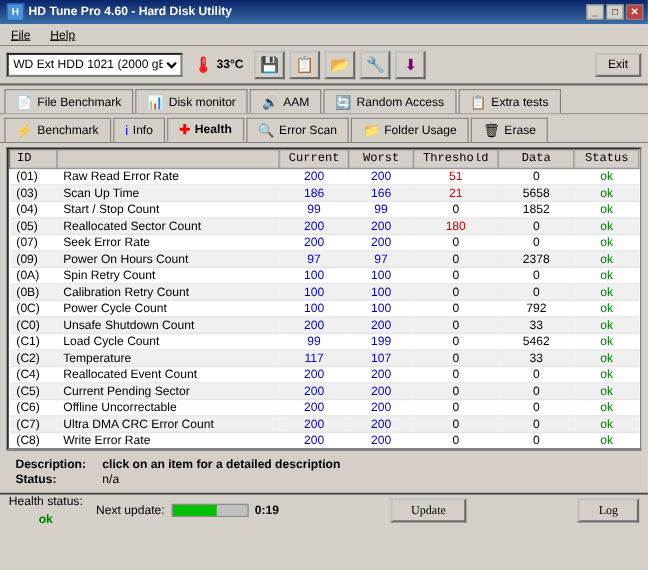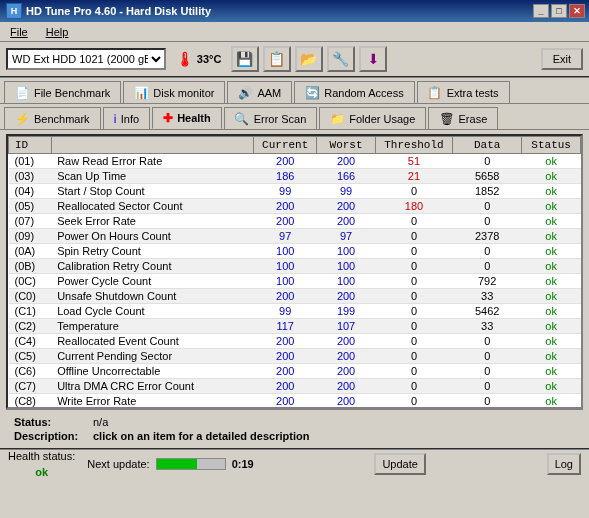--- a/index.html
+++ b/index.html
@@ -240,26 +240,27 @@
       background: #c0c0c0;
       overflow: hidden;
     }
     .progress-bar-fill {
       height: 100%;
       background: #00c000;
     }
     .update-time { color: black; font-weight: bold; }
     .action-btn {
       height: 22px;
-      padding: 0 6px;
+      padding: 0 17px;
       background: #d4d0c8;
       border: 2px outset #c0c0c0;
       cursor: pointer;
       font-size: 11px;
       margin-left: auto;
+      font-family: Liberation Serif, serif;
     }
   </style>
 </head>
 <body>
 
 <div class="title-bar">
   <div class="title-bar-left">
     <div class="title-bar-icon">H</div>
     <span>HD Tune Pro 4.60 - Hard Disk Utility</span>
   </div>
@@ -506,26 +507,26 @@
     <td class="col-thresh" style="color:#000000;">0</td>
     <td class="col-data">0</td>
     <td class="col-status" style="color:green;">ok</td>
   </tr>
         </tbody>
     </table>
   </div>
 
   <div class="desc-area">
     <div class="desc-row">
+      <span class="desc-label">Description:</span>
+      <span style="font-weight:bold;">click on an item for a detailed description</span>
+    </div>
+    <div class="desc-row">
       <span class="desc-label">Status:</span>
       <span>n/a</span>
-    </div>
-    <div class="desc-row">
-      <span class="desc-label">Description:</span>
-      <span style="font-weight:bold;">click on an item for a detailed description</span>
     </div>
   </div>
 </div>
 
 <div class="status-bar">
   <div class="health-status">
     <span>Health status:</span>
     <span class="health-ok">ok</span>
   </div>
   <div class="next-update">

